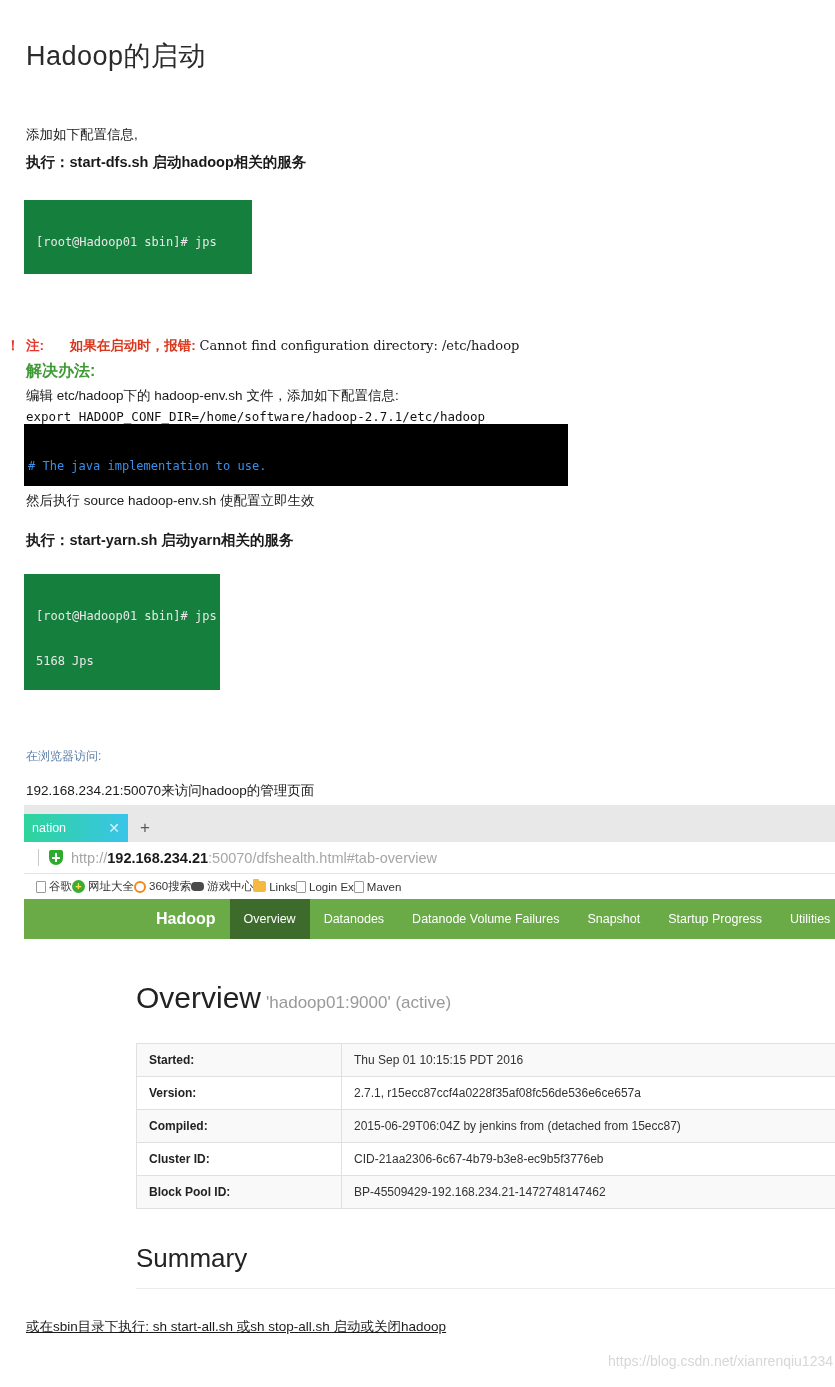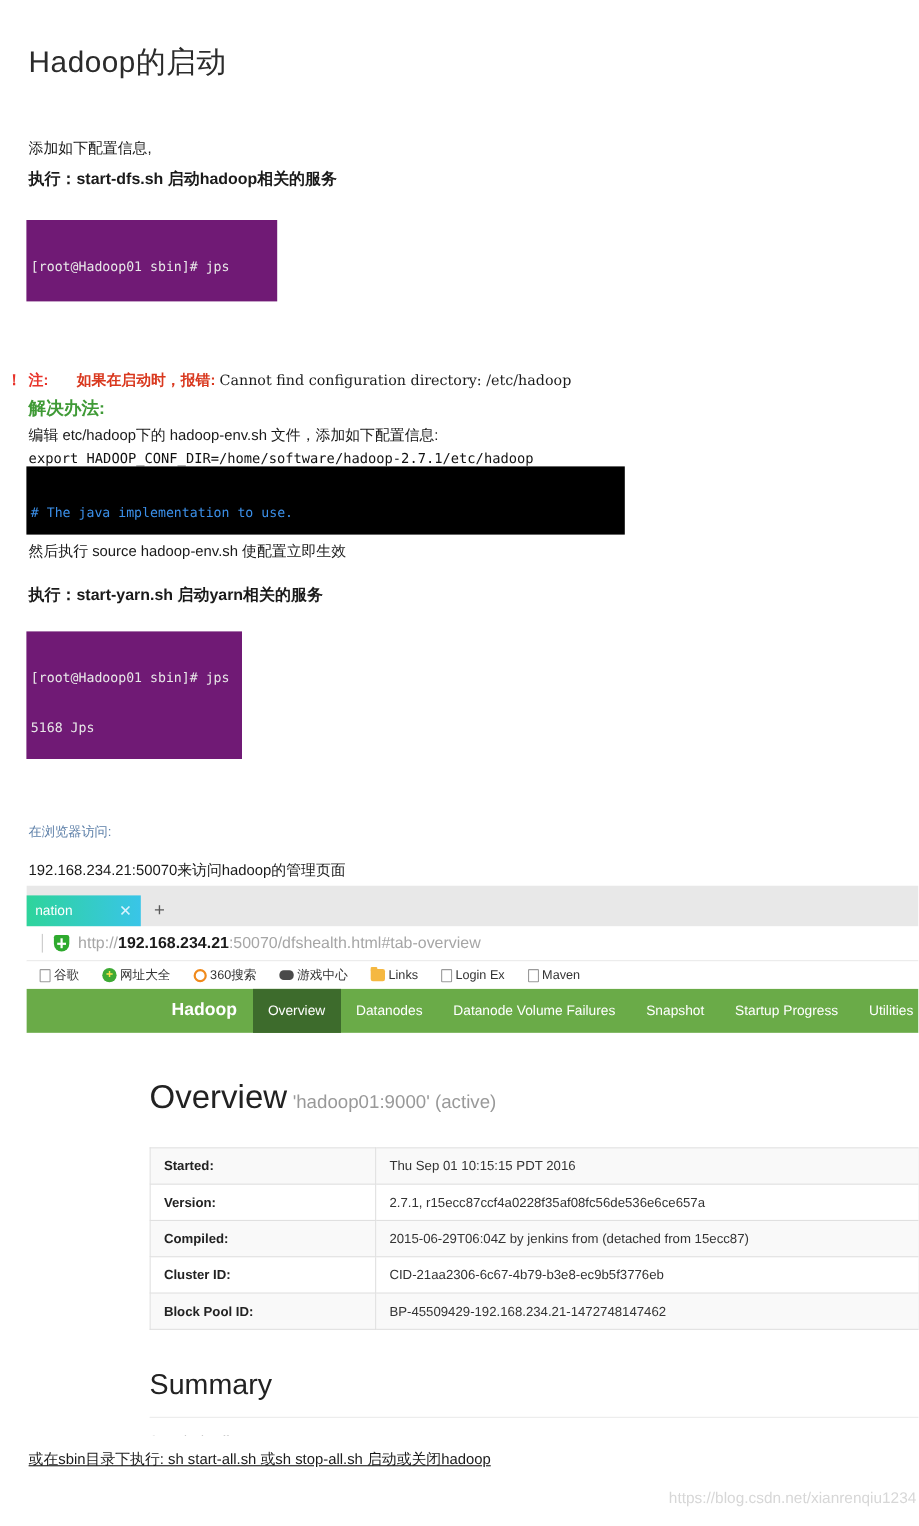--- a/index.html
+++ b/index.html
@@ -30,26 +30,26 @@
     left: 26px;
     font-size: 13.5px;
     color: #1a1a1a;
     white-space: nowrap;
   }
   .p-bold { font-weight: bold; font-size: 14.5px; }
 
   
   .term {
     position: absolute;
-    background: #701a75;
+    background: #15803d;
     color: #e8e8e8;
     font-family: "DejaVu Sans Mono", "Liberation Mono", monospace;
     font-size: 12px;
     line-height: 15.3px;
-    padding: 4px 6px 0 4px;
+    padding: 4px 6px 0 12px;
     overflow: hidden;
     white-space: pre;
   }
   .term .ln { display: block; }
 
   
   .bang {
     position: absolute;
     left: 6px;
     color: #e8332a;
@@ -149,21 +149,21 @@
   .shield::before { left: 6px; top: 3px; width: 2px; height: 9px; }
   .shield::after  { left: 3px; top: 6.5px; width: 8px; height: 2px; }
   .url-text { font-size: 14.5px; color: #a6a6a6; white-space: nowrap; }
   .url-host { color: #1a1a1a; font-weight: bold; }
 
   .bookmarks {
     height: 25px;
     background: #ffffff;
     display: flex; align-items: center;
     padding-left: 12px;
-    gap: 21px;
+    gap: 0;
     font-size: 11.5px;
     color: #333;
     white-space: nowrap;
   }
   .bm { display: flex; align-items: center; gap: 3px; }
   .bm-ico { width: 12px; height: 12px; flex: none; position: relative; }
   .ico-page {
     border: 1px solid #9a9a9a; background: #fff; border-radius: 1px;
     width: 10px; height: 12px;
   }

